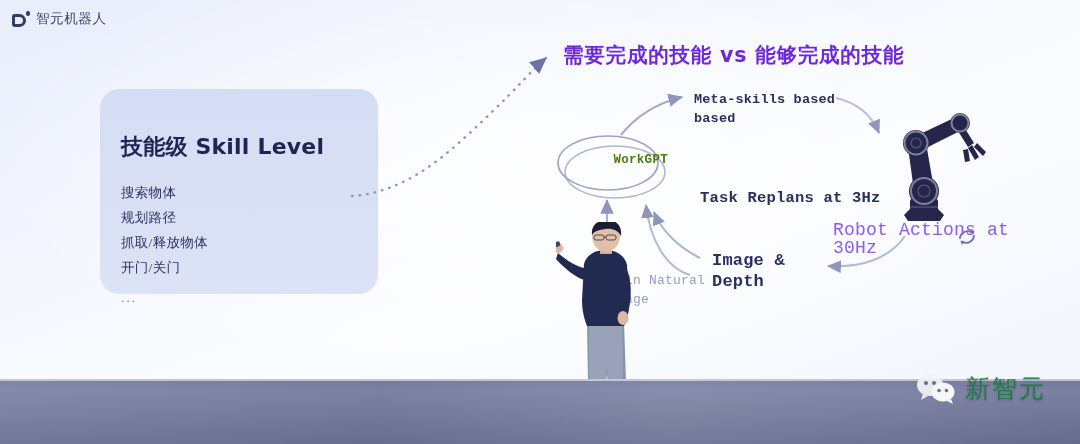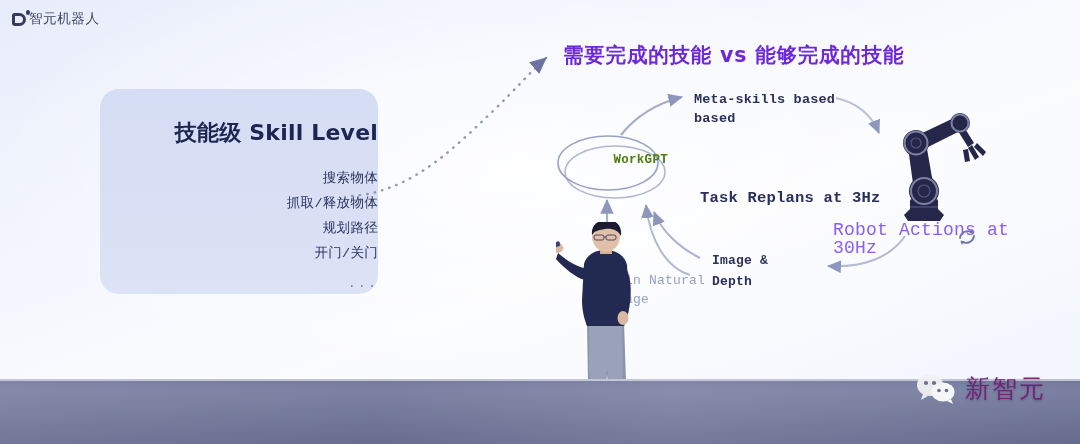--- a/index.html
+++ b/index.html
@@ -38,21 +38,21 @@
     background: linear-gradient(95deg, rgba(255,255,255,.10) 0%, rgba(255,255,255,.03) 35%, rgba(255,255,255,.12) 62%, rgba(255,255,255,.02) 100%);
   }
   .floor-edge {
     position: absolute; left:0; top: 379px; width: 1080px; height: 2px;
     background: rgba(255,255,255,.55);
   }
 
   
   .brand {
     position: absolute; left: 12px; top: 10px;
-    display: flex; align-items: flex-start; 
+    display: flex; align-items: flex-end; gap: 7px;
     opacity: .92;
   }
   .brand-mark { width: 17px; height: 17px; position: relative; }
   .brand-mark .d {
     position: absolute; left: 0; top: 3px;
     width: 14px; height: 13px;
     border: 3.2px solid #262d52;
     border-radius: 3px 8px 8px 3px;
   }
   .brand-mark .dot {
@@ -64,33 +64,32 @@
     font-size: 13.5px; color: #2b3157; letter-spacing: .6px;
     font-family: "DejaVu Sans", sans-serif;
   }
 
   
   .skill-card {
     position: absolute;
     left: 100px; top: 89px; width: 278px; height: 205px;
     background: linear-gradient(180deg,#d5ddf4 0%, #d9e0f5 55%, #dce3f6 100%);
     border-radius: 19px;
-    padding: 29px 0 0 21px;
-    text-align: right;
+    padding: 43px 0 0 21px;
   }
   .skill-title {
     font-size: 22px; font-weight: bold; color: #1d2552;
     letter-spacing: .2px; margin-bottom: 18px;
     font-family: "DejaVu Sans", sans-serif;
   }
   .skill-list { list-style: none; }
   .skill-list li {
     font-size: 13.5px; color: #2b3460; line-height: 25px;
     letter-spacing: .3px;
-    font-family: Liberation Mono, monospace;
+    font-family: Liberation Serif, serif;
   }
   .skill-list li.ellipsis { color: #7d87b4; letter-spacing: 2px; padding-top: 5px; }
 
   
   .headline {
     position: absolute; left: 563px; top: 41px;
     font-size: 20.5px; font-weight: bold; color: #6d28d9;
     letter-spacing: .8px; white-space: nowrap;
     font-family: "DejaVu Sans", sans-serif;
   }
@@ -100,42 +99,42 @@
 
   
   .lbl {
     position: absolute;
     font-family: Liberation Mono, monospace;
     color: #29305c;
     letter-spacing: .2px;
   }
   .lbl-meta    { left: 694px; top: 90px;  font-size: 13.5px; line-height: 19px; font-weight: 600; }
   .lbl-replans { left: 700px; top: 171px; font-size: 15.5px; font-weight: 600; margin-top: 18px; }
-  .lbl-imgdep  { left: 712px; top: 250px; font-size: 13px;  line-height: 21px; font-weight: 600; }
+  .lbl-imgdep  { left: 712px; top: 250px; font-size: 17px;  line-height: 21px; font-weight: 600; }
   .lbl-robot   { left: 833px; top: 221px; font-size: 18px; line-height: 18px; color: #8b5cf6; font-weight: 500; }
   .lbl-task    { left: 585px; top: 271px; font-size: 13px;  line-height: 19px; color: #98a0c0; font-weight: 500; }
   .lbl-workgpt {
     left: 576px; top: 153px; width: 92px; text-align: right;
     font-size: 12.5px; font-weight: bold; color: #4d7c0f; letter-spacing: .3px;
   }
 
   
   .robot-arm { position: absolute; left: 880px; top: 103px; width: 112px; height: 122px; }
 
   
   .presenter { position: absolute; left: 556px; top: 222px; width: 95px; height: 212px; }
 
   
   .watermark {
     position: absolute; left: 915px; top: 372px;
     display: flex; align-items: center; gap: 8px;
     opacity: .93;
   }
   .wm-text {
-    font-size: 25px; color: #701a75; letter-spacing: 2px;
+    font-size: 25px; color: #15803d; letter-spacing: 2px;
     font-family: "DejaVu Sans", sans-serif;
     text-shadow: 0 1px 3px rgba(0,0,0,.28);
   }
 </style>
 </head>
 <body>
 
 <div id="stage">
 
   <div class="slide-surface">
@@ -147,22 +146,22 @@
       <span class="d"></span>
         <span class="dot"></span>
     </span>
     <span class="brand-name">智元机器人</span>
   </div>
 
   <div class="skill-card">
     <div class="skill-title">技能级 Skill Level</div>
     <ul class="skill-list">
       <li>搜索物体</li>
+      <li>规划路径</li>
       <li>抓取/释放物体</li>
-      <li>规划路径</li>
       <li>开门/关门</li>
       <li class="ellipsis">...</li>
     </ul>
   </div>
 
   <div class="headline">需要完成的技能 vs 能够完成的技能</div>
 
   <svg class="overlay" viewBox="0 0 1080 444">
     <defs>
       <marker id="ah" markerWidth="9" markerHeight="9" refX="6.5" refY="3.2" orient="auto">

